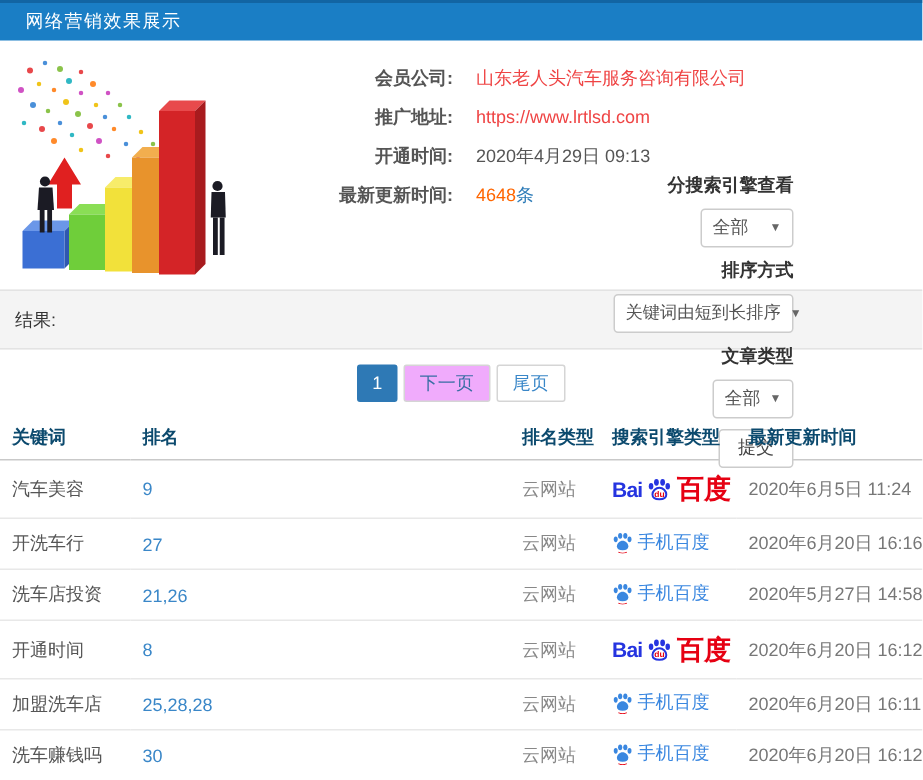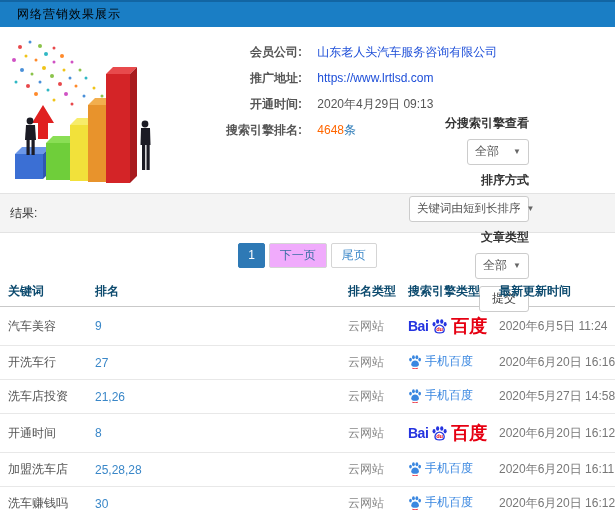--- a/index.html
+++ b/index.html
@@ -1,30 +1,30 @@
 <!DOCTYPE html>
 <html><head>
 <meta charset="utf-8">
 <style>
   * { margin:0; padding:0; box-sizing:border-box; }
   body { background:#fff; font-family:"Liberation Sans","DejaVu Sans",sans-serif; }
   .page { width:615px; height:520px; background:#fff; overflow:hidden; position:relative; }
 
   
   .titlebar { height:27px; background:#1a7ec5; border-top:2px solid #1265a3; display:flex; align-items:center; }
-  .titlebar .title { color:#000000; font-size:12px; padding-left:17px; letter-spacing:1px; }
+  .titlebar .title { color:#ffffff; font-size:12px; padding-left:17px; letter-spacing:1px; }
 
   
   .info { height:166px; display:flex; }
   .art { width:192px; padding:6px 0 0 2px; }
   .info-rows { flex:1; padding-top:12px; font-size:12px; }
   .info-row { height:26px; line-height:26px; white-space:nowrap; }
   .info-label { display:inline-block; width:110px; text-align:right; color:#555; font-weight:bold; }
   .info-value { margin-left:12px; color:#555; }
-  .link { color:#1d4ed8; cursor:pointer;margin-top:34px; }
+  .link { color:#ef4444; cursor:pointer;margin-top:34px; }
   .num-hot { color:#ff6600; }
   .unit-link { color:#2e7cb8; }
 
   
   .filterbar { height:40px; background:#f4f4f4; border-top:1px solid #e3e3e3; border-bottom:1px solid #e3e3e3;
                display:flex; align-items:center; padding:0 10px; font-size:12px;gap:11px; }
   .result-label { color:#333; }
   .controls { margin-left:auto; margin-right:76px; display:flex; align-items:flex-end; gap:7px;flex-direction:column; }
   .ctl-label { font-weight:bold; color:#333; white-space:nowrap; }
   .select { display:inline-flex; align-items:center; justify-content:space-between; background:#fff;
@@ -159,21 +159,21 @@
       </div>
       <div class="info-row">
         <span class="info-label">推广地址:</span>
         <span class="info-value link">https://www.lrtlsd.com</span>
       </div>
       <div class="info-row">
         <span class="info-label">开通时间:</span>
         <span class="info-value">2020年4月29日 09:13</span>
       </div>
       <div class="info-row">
-        <span class="info-label">搜索引擎排名:</span>
+        <span class="info-label">最新更新时间:</span>
         <span class="info-value"><span class="num-hot">4648</span><span class="unit-link">条</span></span>
       </div>
     </div>
   </div>
 
   <div class="filterbar">
     <span class="result-label">结果:</span>
     <div class="controls">
       <span class="ctl-label">分搜索引擎查看</span>
       <div class="select sel-engine">

